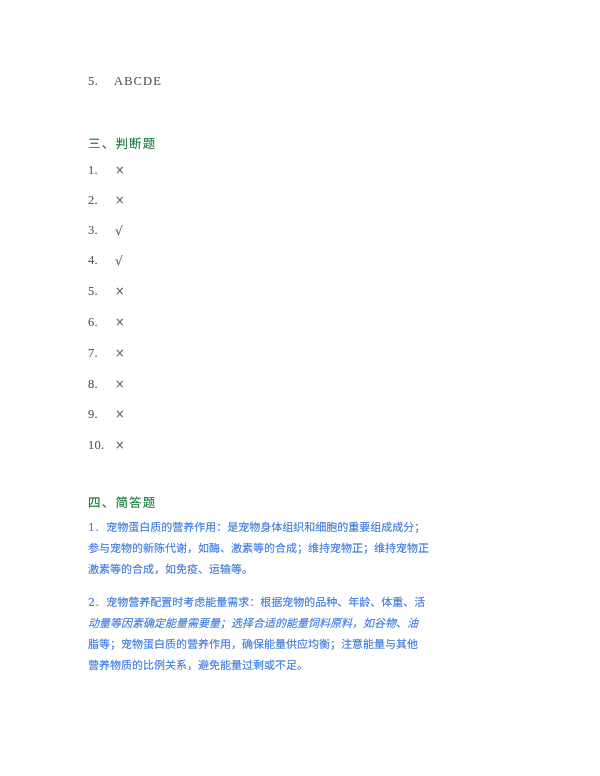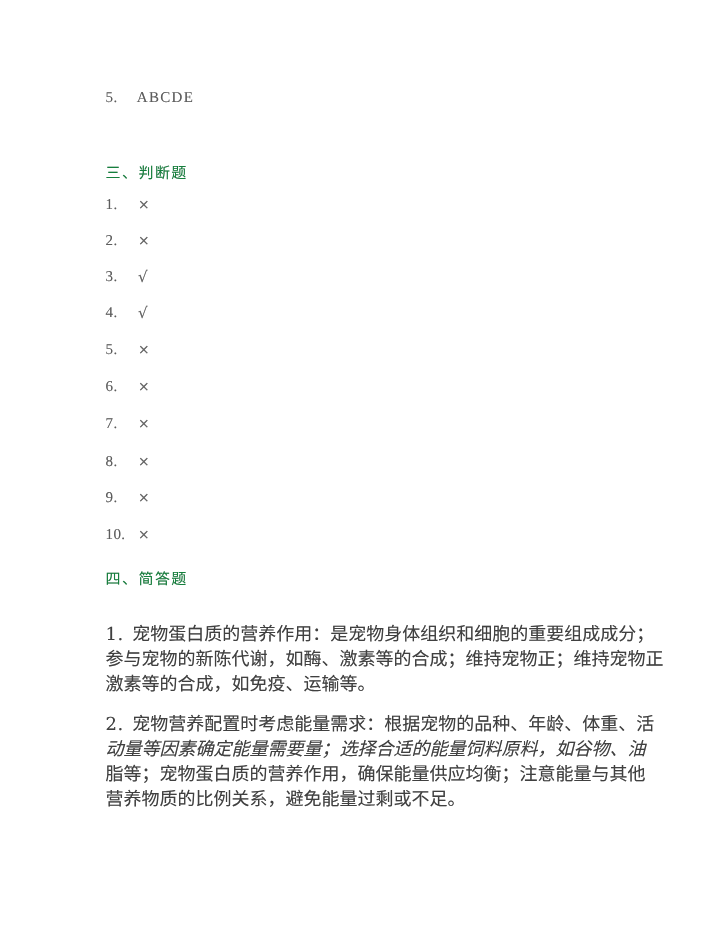--- a/index.html
+++ b/index.html
@@ -89,24 +89,24 @@
   .essay-block {
     position: absolute;
     left: 0;
     width: 424px;
   }
   .essay-line {
     position: absolute;
     left: 0;
     width: 424px;
     font-family: "DejaVu Serif", "Liberation Serif", serif;
-    font-size: 15px;
+    font-size: 11px;
     line-height: 16px;
     white-space: nowrap;
-    color: #404040;
+    color: #3b82f6;
   }
   .essay-line .lead {
     letter-spacing: 0.4px;
   }
   .idx-sp { display: inline-block; width: 7px; }
 </style>
 </head>
 <body>
 
 <div class="page">
@@ -142,21 +142,21 @@
     <div class="tf-row txt" style="top:376px;">
       <span class="num">8.</span><span class="mark">×</span>
     </div>
     <div class="tf-row txt" style="top:406px;">
       <span class="num">9.</span><span class="mark">×</span>
     </div>
     <div class="tf-row txt" style="top:437px;">
       <span class="num">10.</span><span class="mark">×</span>
     </div>
 
-    <div class="section-heading txt" style="top:472px;">四、简答题</div>
+    <div class="section-heading txt" style="top:492px;">四、简答题</div>
 
     <div class="essay-block" style="top:520px;">
       <div class="essay-line txt" style="top:0px;">
         <span class="lead">1.</span><span class="idx-sp"></span><span>宠物蛋白质的营养作用：是宠物身体组织和细胞的重要组成成分；</span>
       </div>
       <div class="essay-line txt" style="top:21px;">参与宠物的新陈代谢，如酶、激素等的合成；维持宠物正；维持宠物正</div>
       <div class="essay-line txt" style="top:42px;">激素等的合成，如免疫、运输等。</div>
     </div>
 
     <div class="essay-block" style="top:595px;">

